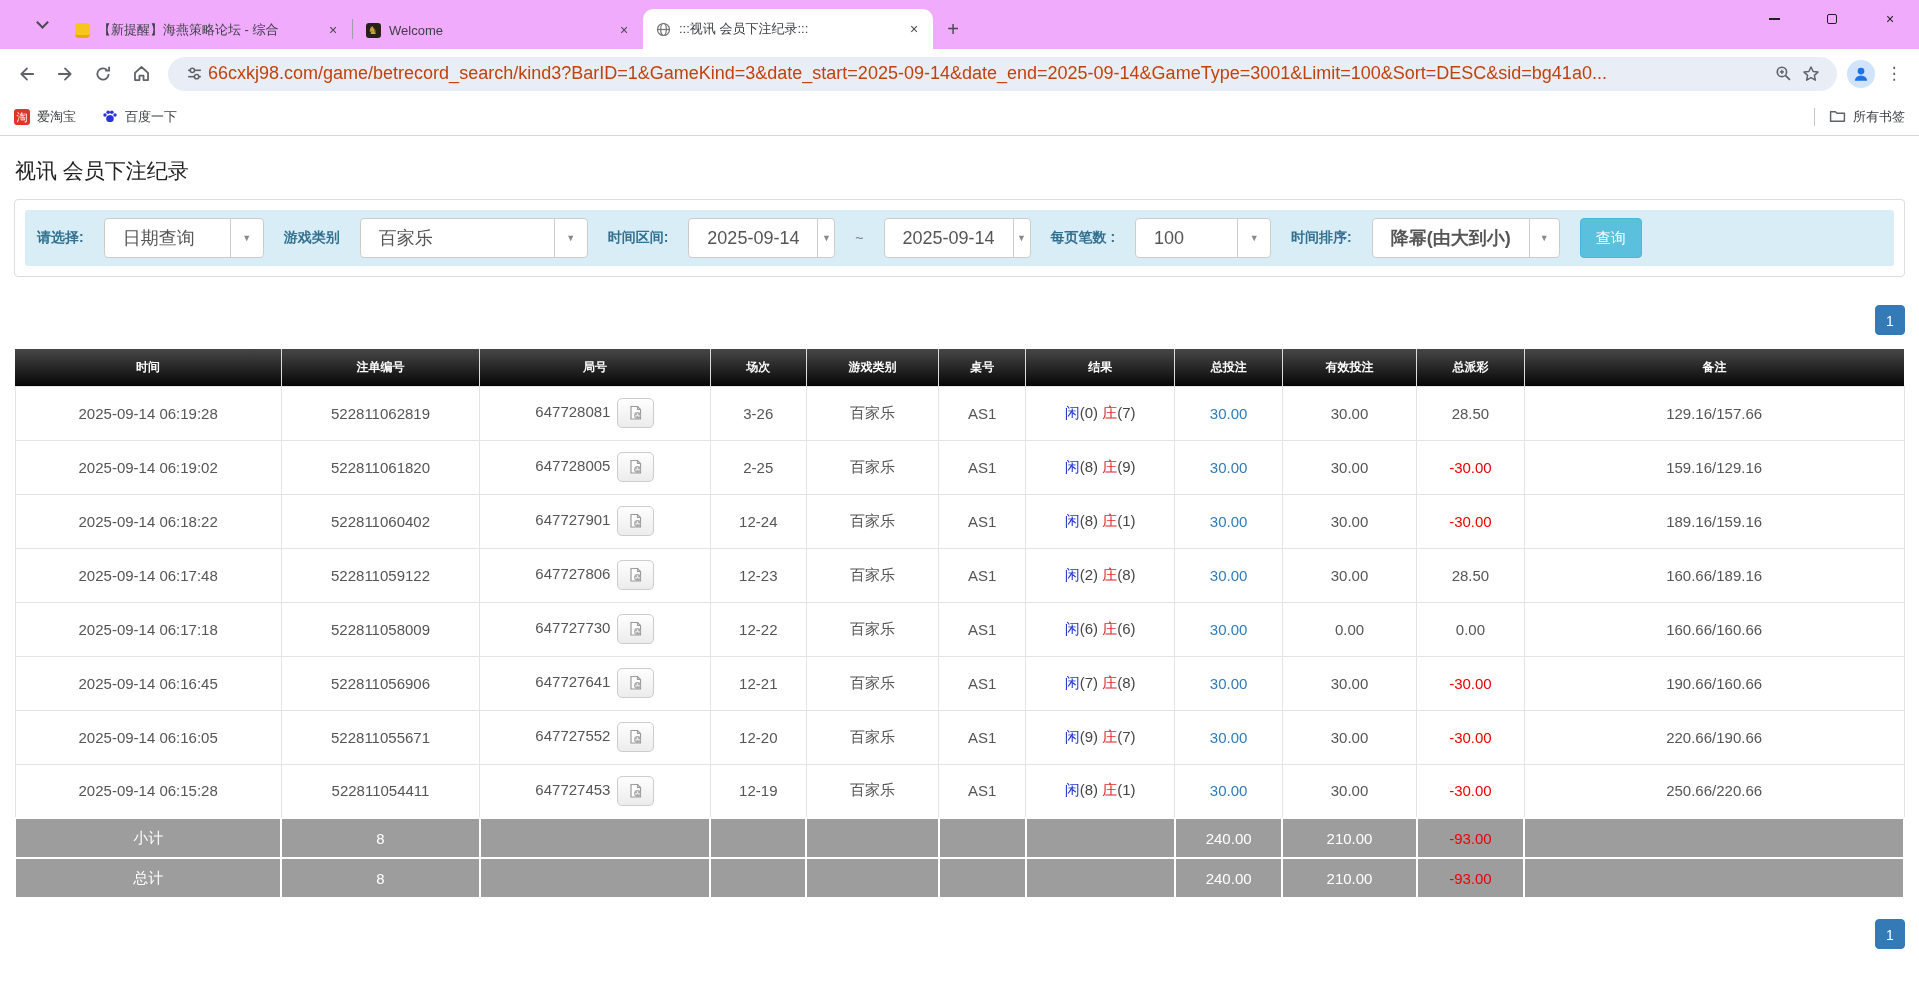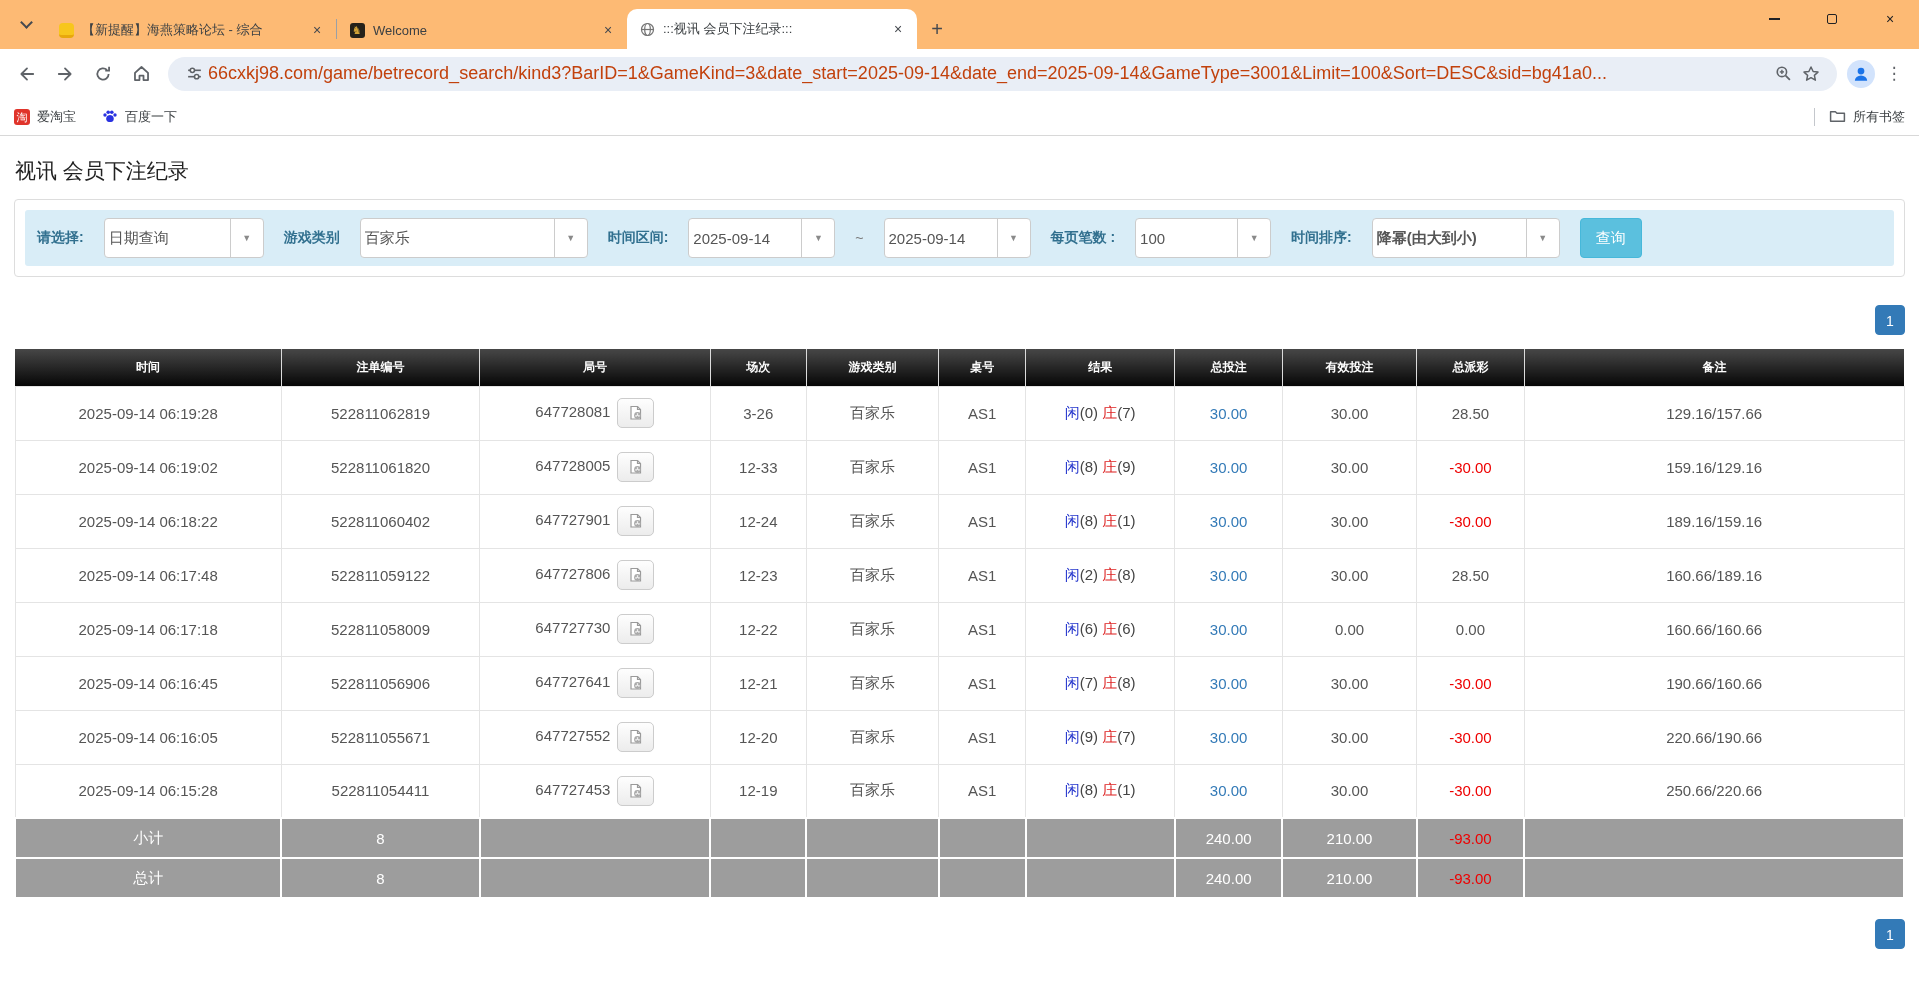--- a/index.html
+++ b/index.html
@@ -1,20 +1,20 @@
 <!DOCTYPE html>
 <html><head>
 <meta charset="utf-8">
 <style>
   * { box-sizing: border-box; margin: 0; padding: 0; }
   html,body { width:1919px; height:994px; overflow:hidden; background:#fff;
     font-family:"Liberation Sans","DejaVu Sans",sans-serif; }
 
   
-  .tabstrip { height:49px; background:#fdba74; display:flex; align-items:flex-end; position:relative; padding-left:8px; }
+  .tabstrip { height:49px; background:#f0abfc; display:flex; align-items:flex-end; position:relative; padding-left:24px; }
   .tab-search { align-self:center; width:28px; height:28px; border-radius:50%; display:flex; align-items:center; justify-content:center; margin:0 6px 0 4px; color:#45494f; cursor:pointer; }
   .chev { width:9px; height:9px; border-right:2px solid #45494f; border-bottom:2px solid #45494f; transform:rotate(45deg); margin-top:-4px; }
   .tab { width:290px; height:38px; display:flex; align-items:center; padding:0 10px 0 12px; font-size:13px; color:#3c4043; position:relative; }
   .tab .title { flex:1; overflow:hidden; white-space:nowrap; }
   .tab.active { background:#fff; border-radius:10px 10px 0 0; height:40px; }
   .tab-divider { width:1px; height:20px; background:#9aa0a6; margin-bottom:10px; }
   .tab-close { width:18px; height:18px; border-radius:50%; display:flex; align-items:center; justify-content:center; font-size:14px; color:#45494f; margin-left:6px; cursor:pointer; }
   .newtab { width:28px; height:28px; margin:0 0 6px 6px; display:flex; align-items:center; justify-content:center; font-size:20px; color:#45494f; cursor:pointer; }
   .favicon { width:16px; height:16px; margin-right:8px; flex:none; display:flex; align-items:center; justify-content:center; }
   .fav-yellow { background:#f7c61c; border-radius:4px; width:15px; height:15px; border-bottom:3px solid #e8a80c; }
@@ -41,21 +41,21 @@
   .bm-right svg { margin-right:7px; }
 
   
   .content { padding:0 14px; }
   .page-title { font-size:21px; color:#222; font-weight:500; margin:21px 0 14px 1px; }
 
   .filter-outer { border:1px solid #ddd; border-radius:4px; padding:10px; }
   .filter-bar { background:#d9edf7; border-radius:3px; padding:8px 12px; display:flex; align-items:center; gap:20px; }
   .f-label { color:#31708f; font-weight:bold; font-size:14px; white-space:nowrap; }
   .combo { background:#fff; border:1px solid #ccc; border-radius:4px; height:40px; display:flex; align-items:stretch; cursor:pointer; }
-  .combo .txt { padding:0 4px; font-size:15px; color:#555; display:flex; align-items:center; flex:1; white-space:nowrap; }
+  .combo .txt { padding:0 18px; font-size:18px; color:#555; display:flex; align-items:center; flex:1; white-space:nowrap; }
   .combo .arrow { width:33px; border-left:1px solid #ccc; display:flex; align-items:center; justify-content:center; color:#8a8a8a; font-size:9px; }
   .w-select1 { width:160px; } .w-select2 { width:228px; } .w-date { width:147px; }
   .w-pp { width:136px; } .w-sort { width:188px;font-weight:bold; }
   .tilde { color:#777; font-size:14px; }
   .btn-search { background:#5bc0de; border:1px solid #46b8da; color:#fff; font-size:15px; height:40px; padding:0 15px; border-radius:4px; cursor:pointer; }
 
   .summary-bar { margin-top:9px; background:#dff0d8; border:1px solid #d6e9c6; border-radius:4px; padding:0 15px; height:48px; display:flex; align-items:center; justify-content:space-between; font-size:14px; }
   .summary-left { color:#3c763d; }
   .summary-right { color:#f03b30; }
 
@@ -326,21 +326,21 @@
                 <path d="M3 1.5 H9.5 L12.5 4.5 V14 H3 Z" fill="#fff" stroke="#9a9a9a" stroke-width="1.2"></path>
                 <path d="M9.5 1.5 V4.5 H12.5" fill="none" stroke="#9a9a9a" stroke-width="1.2"></path>
                 <circle cx="9.5" cy="10.5" r="3.4" fill="#aaa"></circle>
                 <circle cx="9.5" cy="9.1" r="0.8" fill="#fff"></circle>
                 <circle cx="8.1" cy="10.9" r="0.8" fill="#fff"></circle>
                 <circle cx="10.9" cy="10.9" r="0.8" fill="#fff"></circle>
                 <circle cx="9.5" cy="10.5" r="0.5" fill="#fff"></circle>
               </svg>
       </button>
     </td>
-    <td class="f-session">12-33</td>
+    <td class="f-session">2-25</td>
     <td class="f-game">百家乐</td>
     <td class="f-table">AS1</td>
     <td>
       <span class="res-p f-px">闲</span><span class="res-n f-pn">(8) </span>
       <span class="res-b f-bx">庄</span><span class="res-n f-bn">(9)</span>
     </td>
     <td><a class="link-blue f-total">30.00</a></td>
     <td class="f-valid">30.00</td>
     <td class="f-payout neg">-30.00</td>
     <td class="f-note">159.16/129.16</td>

